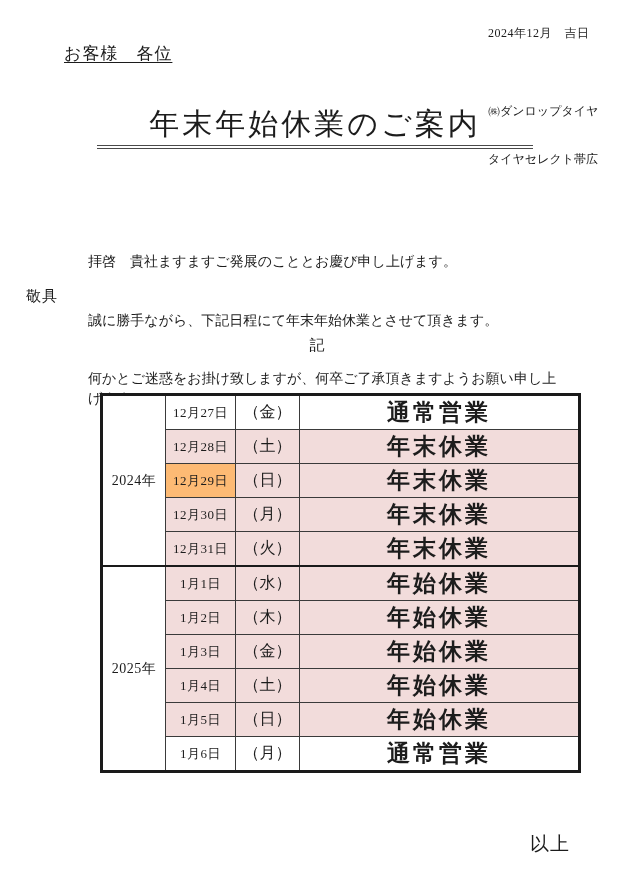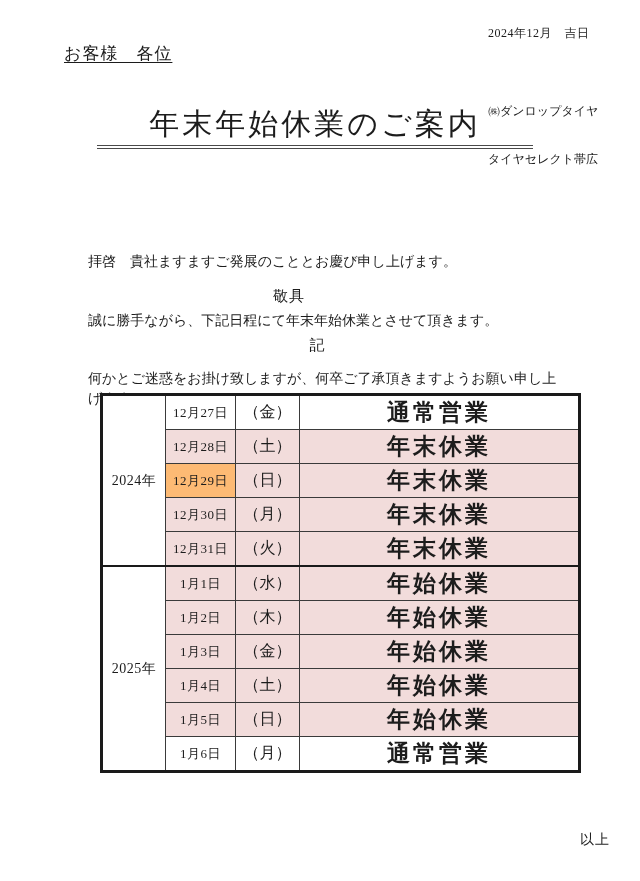--- a/index.html
+++ b/index.html
@@ -63,23 +63,24 @@
     width: 480px;
     font-size: 14px;
     line-height: 19.5px;
     white-space: pre-wrap;
   }
   .closing {
     position: absolute;
     left: 0;
     top: 287px;
     width: 578px;
-    text-align: center;
+    text-align: left;
     font-size: 15px;
     letter-spacing: 1px;
+    padding-left: 26px;
   }
   .record-mark {
     position: absolute;
     left: 0;
     top: 336px;
     width: 634px;
     text-align: center;
     font-size: 15px;
   }
   .schedule {
@@ -108,23 +109,22 @@
   td.year-cell  { width: 62px;  font-size: 14px; letter-spacing: 0.5px; }
   td.date-cell  { width: 69px;  font-size: 13px; letter-spacing: 0.5px; }
   td.day-cell   { width: 63px;  font-size: 16px; }
   td.status-cell{ width: 278px; font-size: 23px; font-weight: bold; letter-spacing: 3px; }
   .footer-mark {
     position: absolute;
     left: 0;
     top: 831px;
     width: 570px;
     text-align: right;
-    font-size: 14px;
+    font-size: 19px;
     letter-spacing: 1px;
-    padding-left: 40px;
   }
 </style>
 </head>
 <body>
 
 <div class="page">
 
   <div class="date-line">2024年12月　吉日</div>
 
   <div class="recipient">お客様　各位</div>

